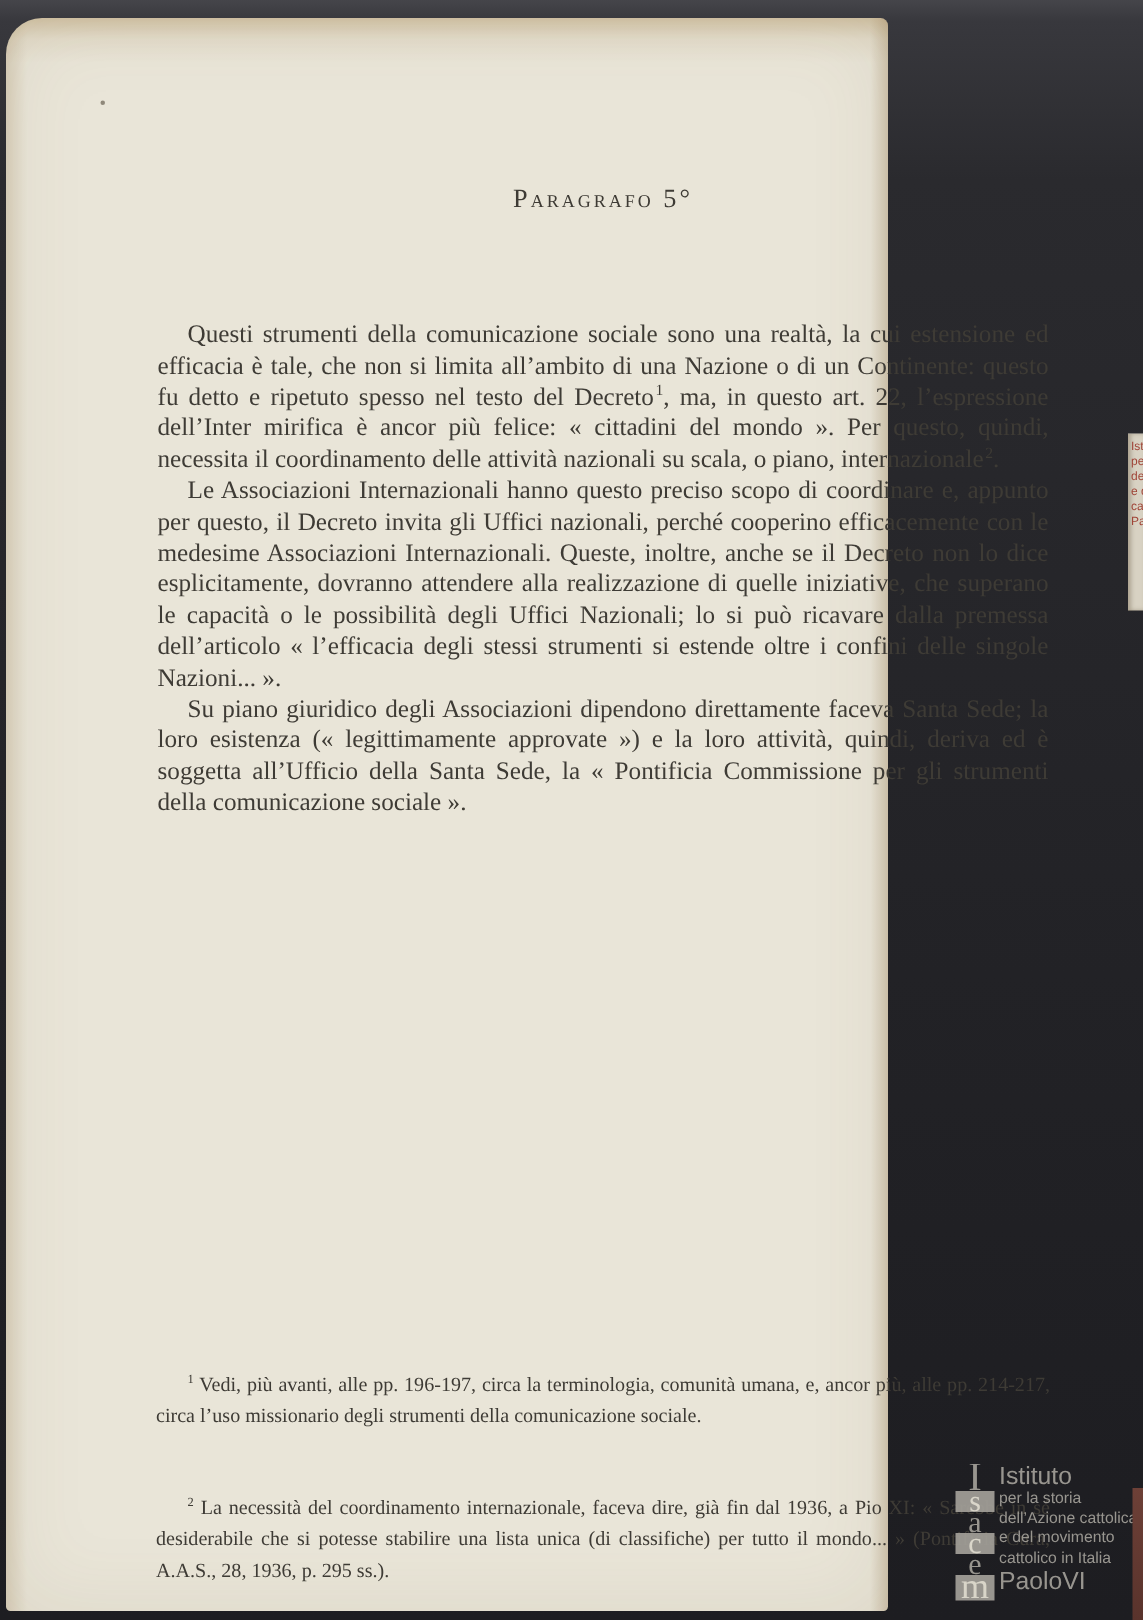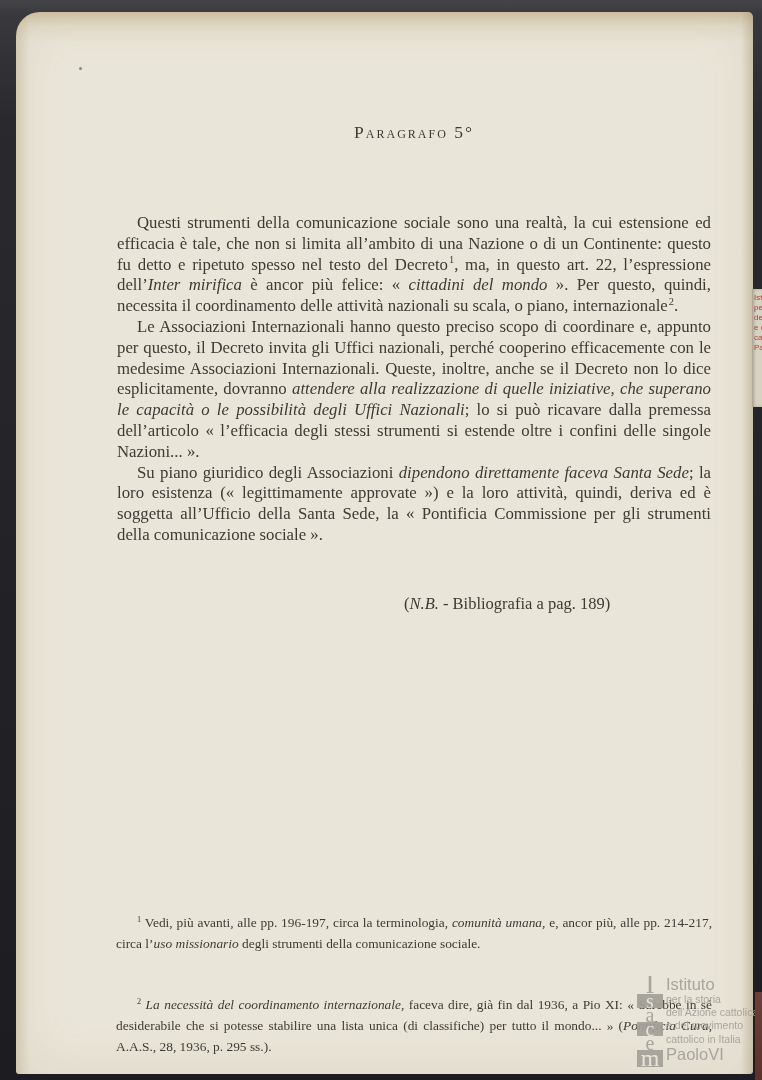--- a/index.html
+++ b/index.html
@@ -10,21 +10,21 @@
     --stamp:#a04538;
   }
   *{margin:0;padding:0;box-sizing:border-box;}
   html,body{width:762px;height:1080px;overflow:hidden;background:#232327;}
   .scan{
     position:relative;width:762px;height:1080px;overflow:hidden;
     background:linear-gradient(180deg,#45454a 0px,#38383d 14px,#2a2a2e 120px,#222226 60%,#1d1d21 100%);
     font-family:"Liberation Serif","DejaVu Serif",serif;
   }
   .paper{
-    position:absolute;left:16px;top:12px;width:737px;height:1062px;
+    position:absolute;left:4px;top:12px;width:588px;height:1062px;
     background:
       linear-gradient(180deg,rgba(172,140,85,.38) 0px,rgba(172,140,85,.10) 14px,rgba(172,140,85,0) 30px),
       linear-gradient(90deg,rgba(150,120,70,.20) 0px,rgba(150,120,70,0) 14px),
       linear-gradient(270deg,rgba(140,110,65,.28) 0px,rgba(140,110,65,0) 12px),
       var(--paper);
     border-radius:24px 5px 3px 3px;
     box-shadow:inset 0 0 55px rgba(120,100,60,.10);
   }
   .pageheader{
     position:absolute;left:101px;top:110px;width:594px;text-align:center;
@@ -33,21 +33,21 @@
   .pagetitle{
     position:absolute;left:101px;top:153px;width:594px;text-align:center;
     font-style:italic;font-size:16.5px;letter-spacing:2.5px;color:var(--ink);font-weight:normal;
   }
   .bodytext{
     position:absolute;left:101px;top:201px;width:594px;
     font-size:16.8px;line-height:20.8px;color:var(--ink);
     text-align:justify;
   }
   .bodytext p{text-indent:20px;}
-  .it{font-style:italic;}
+  .it{}
   sup{font-size:.62em;line-height:0;vertical-align:super;margin-left:1px;}
   .nbnote{
     position:absolute;left:388px;top:582px;
     font-size:16.5px;color:var(--ink);white-space:nowrap;
   }
   .footnotes{
     position:absolute;left:100px;top:860px;width:596px;
     font-size:13.4px;line-height:21px;color:var(--ink);
     text-align:justify;
   }
@@ -94,21 +94,20 @@
 
     <div class="pageheader">Paragrafo 5°</div>
 
 
     <div class="bodytext">
       <p><span>Questi strumenti della comunicazione sociale sono una realtà, la cui estensione ed efficacia è tale, che non si limita all’ambito di una Nazione o di un Continente: questo fu detto e ripetuto spesso nel testo del Decreto</span><sup>1</sup><span>, ma, in questo art. 22, l’espressione dell’</span><span class="it">Inter mirifica</span><span> è ancor più felice: « </span><span class="it">cittadini del mondo</span><span> ». Per questo, quindi, necessita il coordinamento delle attività nazionali su scala, o piano, internazionale</span><sup>2</sup><span>.</span></p>
       <p><span>Le Associazioni Internazionali hanno questo preciso scopo di coordinare e, appunto per questo, il Decreto invita gli Uffici nazionali, perché cooperino efficacemente con le medesime Associazioni Internazionali. Queste, inoltre, anche se il Decreto non lo dice esplicitamente, dovranno </span><span class="it">attendere alla realizzazione di quelle iniziative, che superano le capacità o le possibilità degli Uffici Nazionali</span><span>; lo si può ricavare dalla premessa dell’articolo « l’efficacia degli stessi strumenti si estende oltre i confini delle singole Nazioni... ».</span></p>
       <p><span>Su piano giuridico degli Associazioni </span><span class="it">dipendono direttamente faceva Santa Sede</span><span>; la loro esistenza (« legittimamente approvate ») e la loro attività, quindi, deriva ed è soggetta all’Ufficio della Santa Sede, la « Pontificia Commissione per gli strumenti della comunicazione sociale ».</span></p>
     </div>
 
-    <div class="nbnote"><span>(</span><span class="it">N.B.</span><span> - Bibliografia a pag. 189)</span></div>
 
     <div class="footnotes">
       <p><sup>1</sup><span> Vedi, più avanti, alle pp. 196-197, circa la terminologia, </span><span class="it">comunità umana,</span><span> e, ancor più, alle pp. 214-217, circa l’</span><span class="it">uso missionario</span><span> degli strumenti della comunicazione sociale.</span></p>
       <p><sup>2</sup><span> </span><span class="it">La necessità del coordinamento internazionale,</span><span> faceva dire, già fin dal 1936, a Pio XI: « Sarebbe in sé desiderabile che si potesse stabilire una lista unica (di classifiche) per tutto il mondo... » (</span><span class="it">Pontificia Cura,</span><span> A.A.S., 28, 1936, p. 295 ss.).</span></p>
     </div>
   </div>
 
   <div class="watermark">
     <div class="wm-letters">
         <div class="wm-letter first">I</div>

